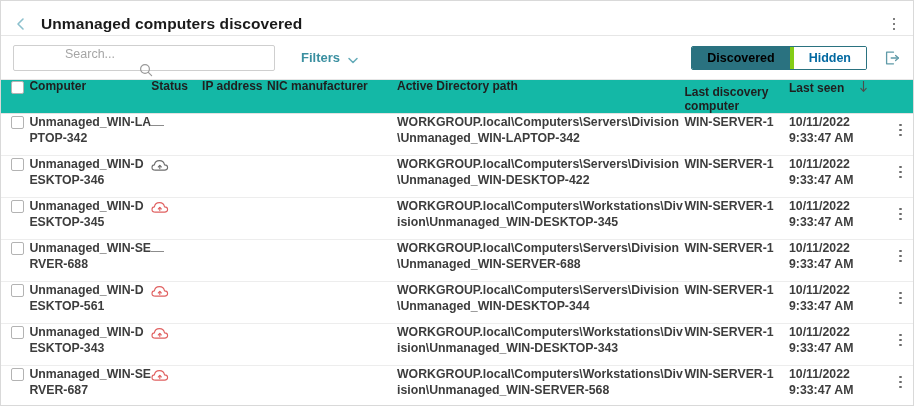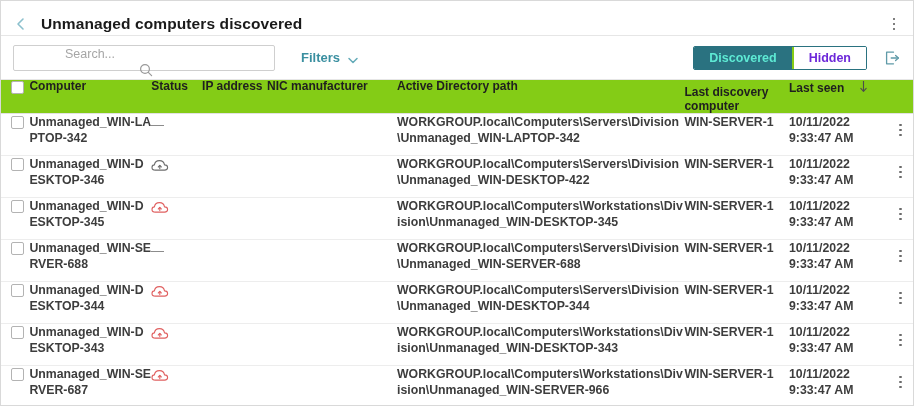--- a/index.html
+++ b/index.html
@@ -125,22 +125,22 @@
   .seg button {
     font-family: "Liberation Sans", sans-serif;
     font-size: 12.5px;
     font-weight: bold;
     border: 0;
     padding: 0 15px;
     cursor: pointer;
     line-height: 22px;
     height: 22px;
   }
-  .seg .on { background: #2a7280; color: #5eead4; }
-  .seg .off { background: #ffffff; color: #6d28d9; border-left: 2px solid #84cc16; }
+  .seg .on { background: #2a7280; color: #000000; }
+  .seg .off { background: #ffffff; color: #0369a1; border-left: 4px solid #84cc16; }
 
   .export-btn {
     margin-left: 14px;
     width: 22px; height: 22px;
     display: flex; align-items: center; justify-content: center;
     cursor: pointer;
   }
 
   
   .table-area {
@@ -159,21 +159,21 @@
     padding: 0;
   }
   thead th {
     font-size: 12px;
     font-weight: bold;
     color: #1f1f1f;
     padding: 7px 8px 8px 0;
     border-bottom: 1px solid #e2e2e2;
     vertical-align: bottom;
     line-height: 13.5px;
-    background: #84cc16;
+    background: #14b8a6;
   }
   thead th.wrap2 { vertical-align: top; padding-top: 6px; }
 
   tbody td {
     font-size: 12.3px;
     color: #3d3d3d;
     padding: 9px 8px 9px 0;
     border-bottom: 1px solid #ededed;
     line-height: 16px;
     word-break: break-all;
@@ -389,21 +389,21 @@
             <td class="c-menu"><span class="row-kebab">
                 <i></i>
                 <i></i>
                 <i></i>
               </span></td>
           </tr>
           <tr>
             <td class="c-check">
               <span class="chk"></span>
             </td>
-            <td class="c-name">Unmanaged_WIN-DESKTOP-344</td>
+            <td class="c-name">Unmanaged_WIN-DESKTOP-561</td>
             <td class="c-status"><span class="cloud"><svg width="19" height="15" viewBox="0 0 19 15" aria-hidden="true">
                   <path d="M4.3 12.1 C2.1 12.1 1 10.8 1 9.4 C1 8.1 2 7 3.4 6.9 C3.7 4.4 5.8 2.6 8.4 2.6 C11 2.6 13.2 4.4 13.5 6.9 C15.1 6.9 16.6 7.9 16.6 9.5 C16.6 11 15.4 12.1 13.6 12.1 Z" fill="none" stroke="#e06060" stroke-width="1.1" stroke-linejoin="round"></path>
                   <line x1="8.8" y1="10.6" x2="8.8" y2="7.6" stroke="#e06060" stroke-width="1.1" stroke-linecap="round"></line>
                   <polyline points="7.3,9.0 8.8,7.4 10.3,9.0" fill="none" stroke="#e06060" stroke-width="1.1" stroke-linecap="round" stroke-linejoin="round"></polyline>
                 </svg></span></td>
             <td class="c-ip"></td>
             <td class="c-nic"></td>
             <td class="c-ad">WORKGROUP.local\Computers\Servers\Division\Unmanaged_WIN-DESKTOP-344</td>
             <td class="c-ldc nowrap">WIN-SERVER-1</td>
             <td class="c-seen">
@@ -445,21 +445,21 @@
               <span class="chk"></span>
             </td>
             <td class="c-name">Unmanaged_WIN-SERVER-687</td>
             <td class="c-status"><span class="cloud"><svg width="19" height="15" viewBox="0 0 19 15" aria-hidden="true">
                   <path d="M4.3 12.1 C2.1 12.1 1 10.8 1 9.4 C1 8.1 2 7 3.4 6.9 C3.7 4.4 5.8 2.6 8.4 2.6 C11 2.6 13.2 4.4 13.5 6.9 C15.1 6.9 16.6 7.9 16.6 9.5 C16.6 11 15.4 12.1 13.6 12.1 Z" fill="none" stroke="#e06060" stroke-width="1.1" stroke-linejoin="round"></path>
                   <line x1="8.8" y1="10.6" x2="8.8" y2="7.6" stroke="#e06060" stroke-width="1.1" stroke-linecap="round"></line>
                   <polyline points="7.3,9.0 8.8,7.4 10.3,9.0" fill="none" stroke="#e06060" stroke-width="1.1" stroke-linecap="round" stroke-linejoin="round"></polyline>
                 </svg></span></td>
             <td class="c-ip"></td>
             <td class="c-nic"></td>
-            <td class="c-ad">WORKGROUP.local\Computers\Workstations\Division\Unmanaged_WIN-SERVER-966</td>
+            <td class="c-ad">WORKGROUP.local\Computers\Workstations\Division\Unmanaged_WIN-SERVER-568</td>
             <td class="c-ldc nowrap">WIN-SERVER-1</td>
             <td class="c-seen">
               <div class="nowrap">10/11/2022</div>
               <div class="nowrap">9:33:47 AM</div>
             </td>
             <td class="c-menu"><span class="row-kebab">
                 <i></i>
                 <i></i>
                 <i></i>
               </span></td>

